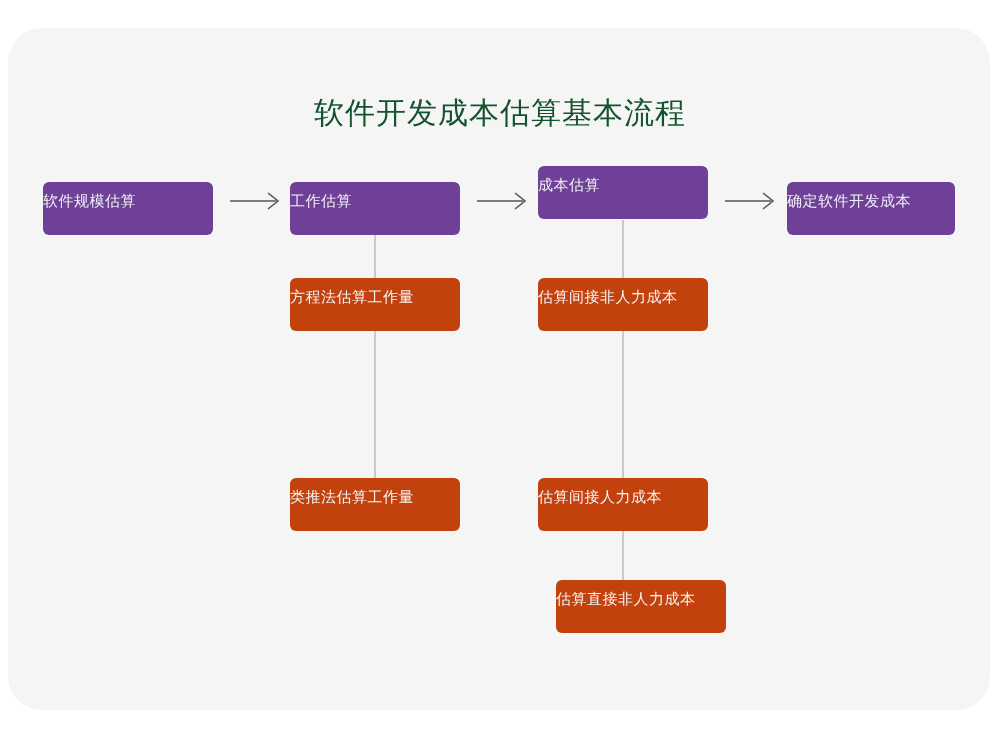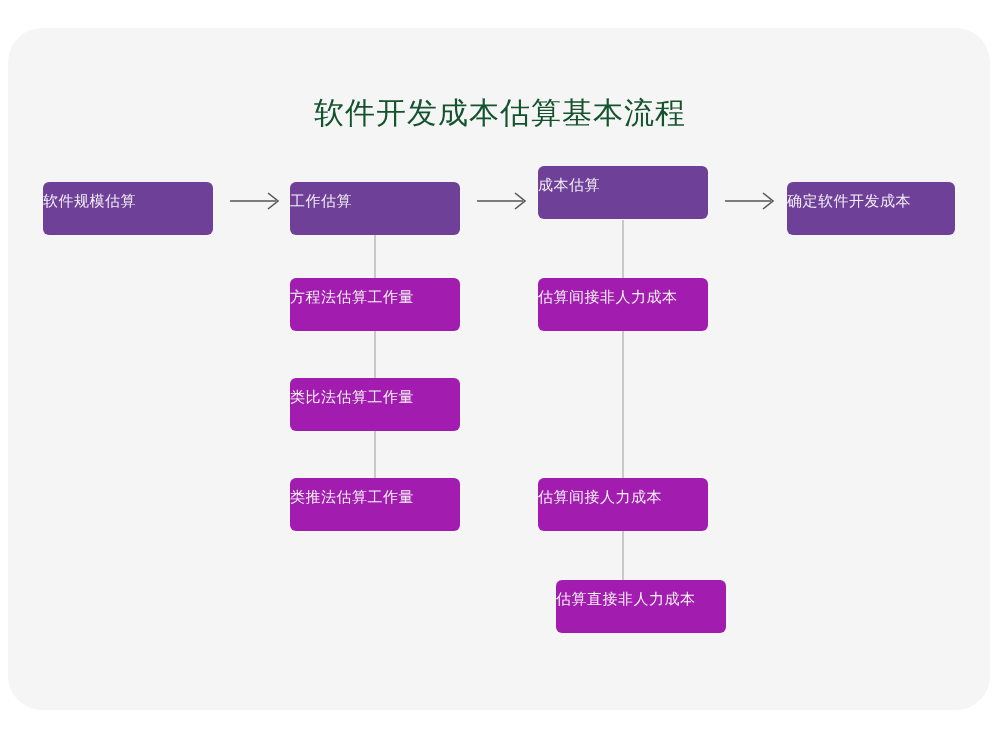--- a/index.html
+++ b/index.html
@@ -63,21 +63,21 @@
     font-size: 15px;
     letter-spacing: 0.5px;
     white-space: nowrap;
     box-sizing: border-box;
   }
   .node.primary {
     background: #6f4098;
     color: #f2eef6;
   }
   .node.secondary {
-    background: #a21caf;
+    background: #c2410c;
     color: #f4f4f4;
     font-family: Liberation Serif, serif;
   }
 
   
   .vline {
     position: absolute;
     width: 2px;
     background: #c9c9c9;
   }
@@ -133,21 +133,20 @@
       <svg width="58" height="30" viewBox="0 0 58 30" aria-hidden="true">
         <line x1="2" y1="15" x2="48" y2="15" stroke="#555555" stroke-width="1.6"></line>
         <polyline points="40,7 50,15 40,23" fill="none" stroke="#555555" stroke-width="1.6"></polyline>
       </svg>
     </div>
 
     <div class="node primary" style="left:787px; top:182px; width:168px;">确定软件开发成本</div>
 
     <div class="node secondary" style="left:290px; top:278px; width:170px;">方程法估算工作量</div>
 
-    <div class="node secondary" style="left:290px; top:378px; width:170px;">类比法估算工作量</div>
 
     <div class="node secondary" style="left:290px; top:478px; width:170px;">类推法估算工作量</div>
 
     <div class="node secondary" style="left:538px; top:278px; width:170px;">估算间接非人力成本</div>
 
 
     <div class="node secondary" style="left:538px; top:478px; width:170px;">估算间接人力成本</div>
 
     <div class="node secondary" style="left:538px; top:580px; width:170px;margin-left:18px;">估算直接非人力成本</div>
 

